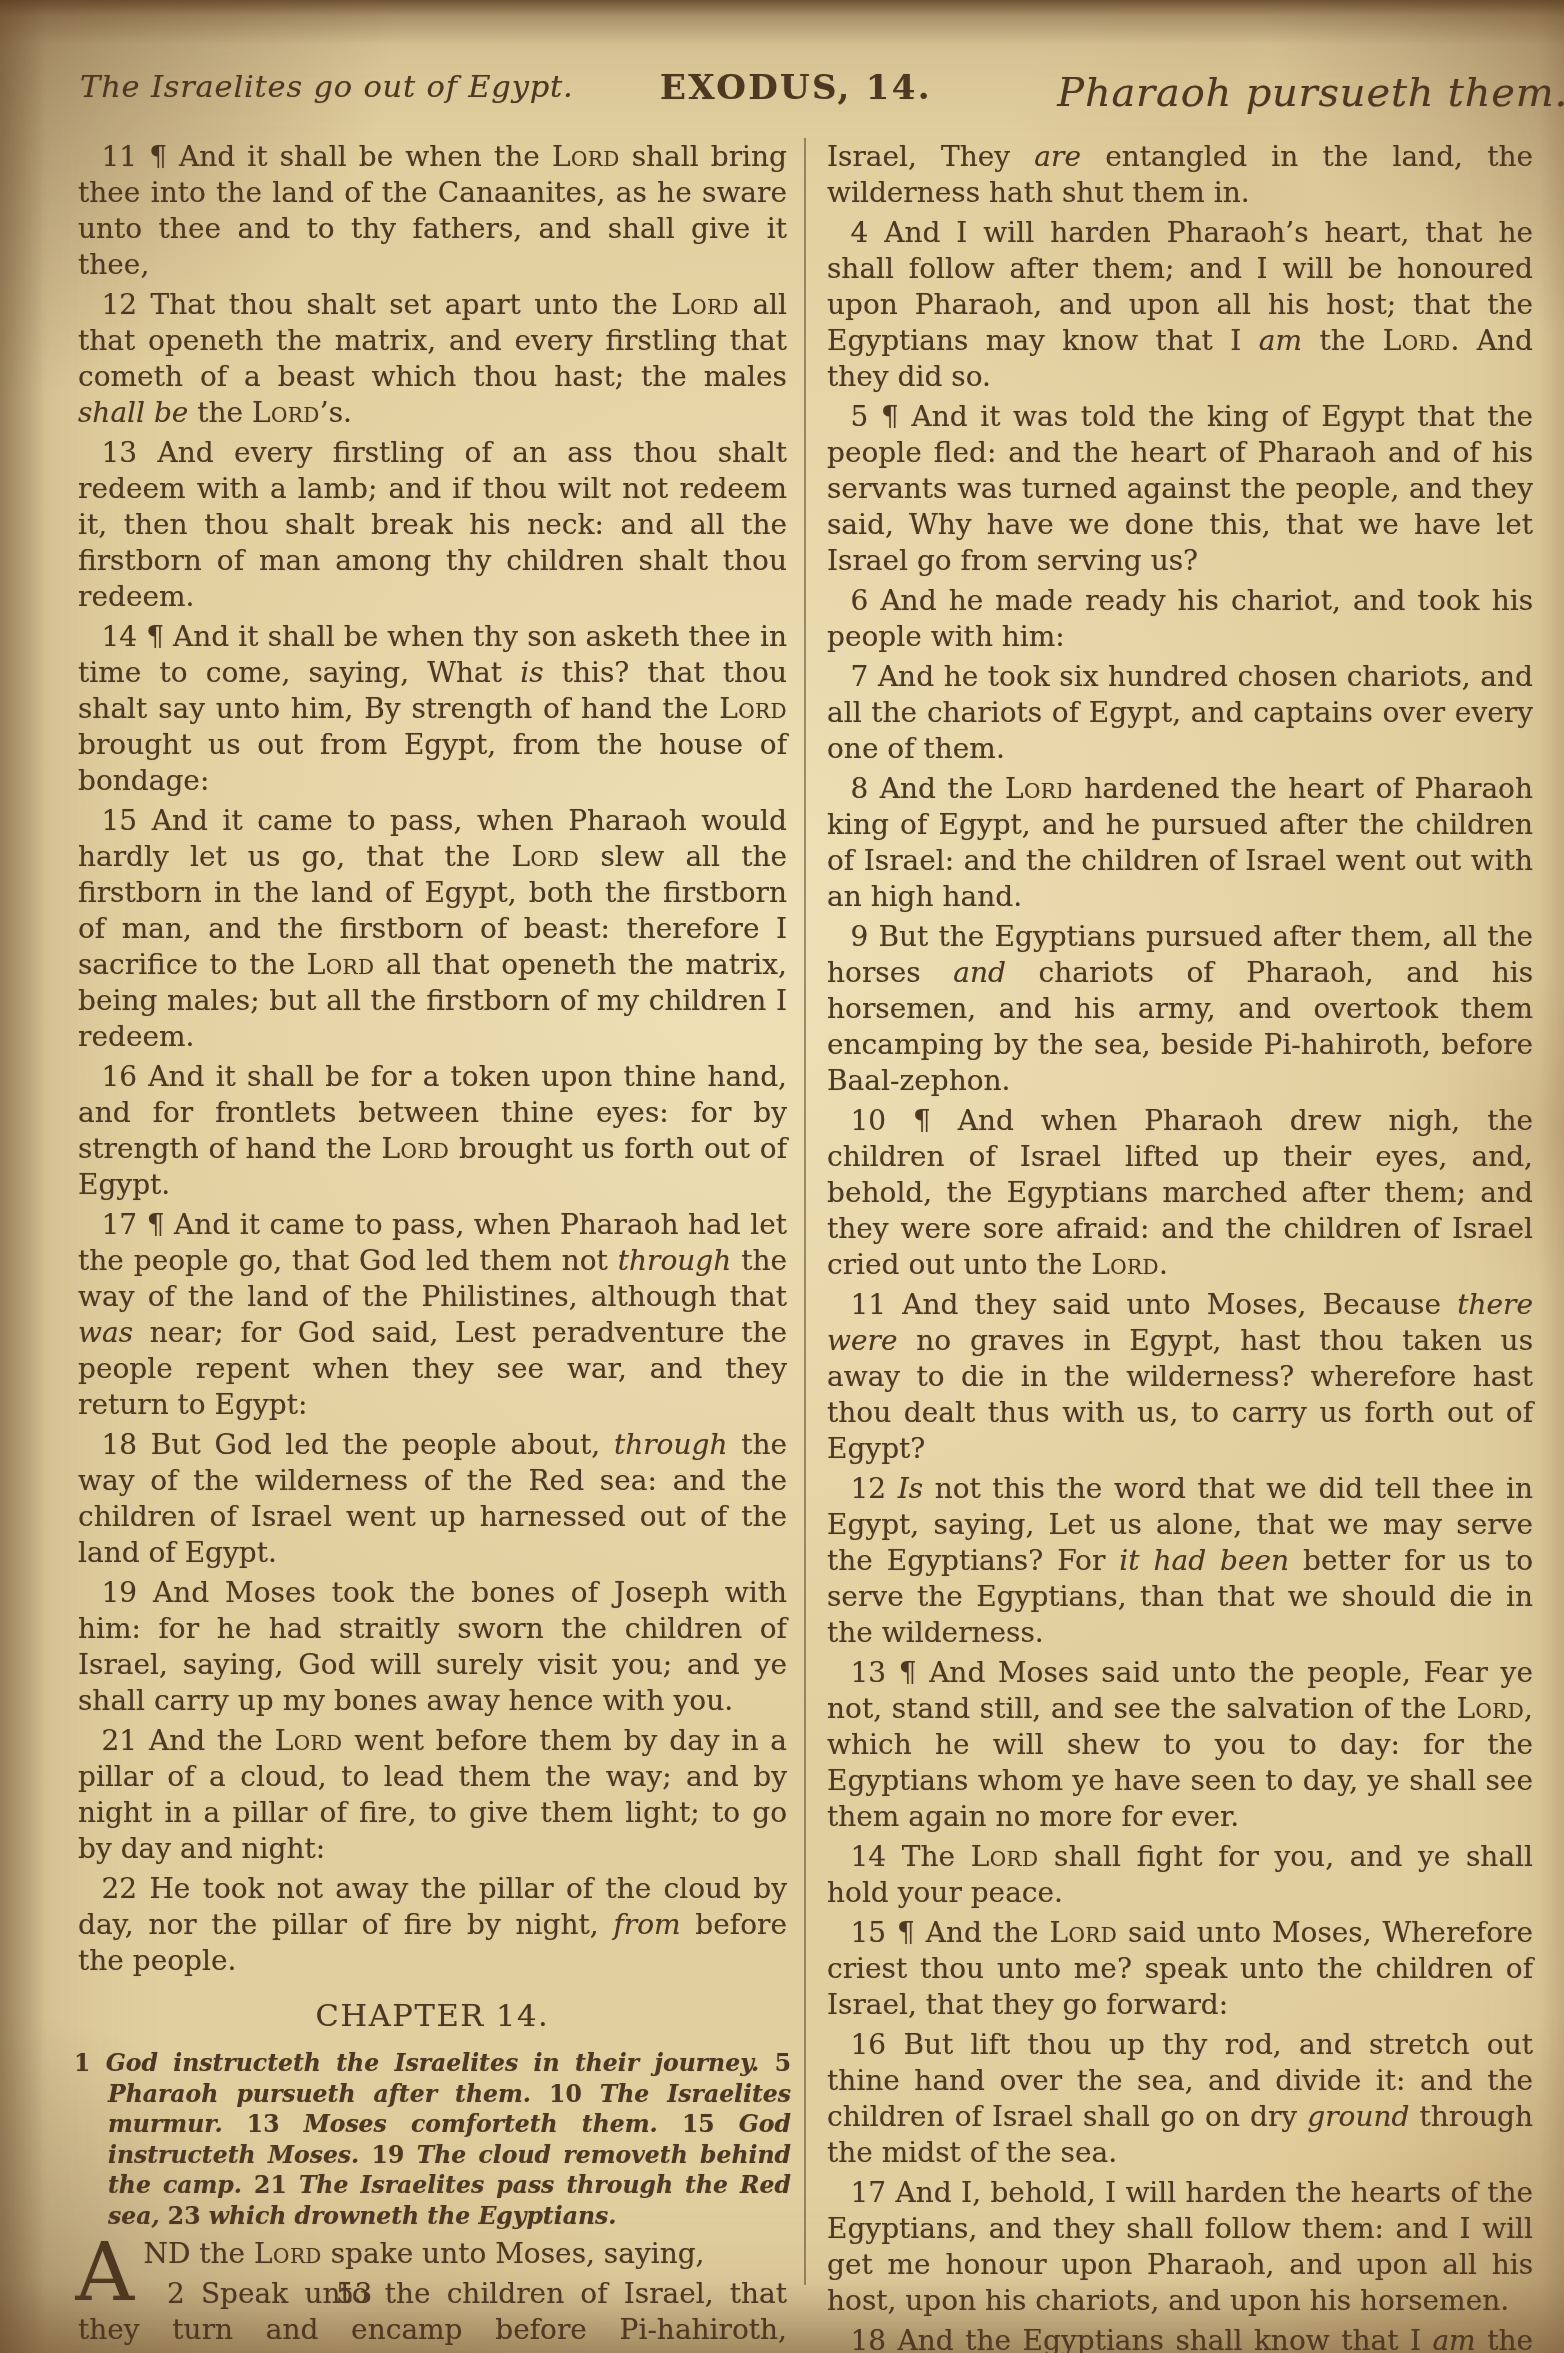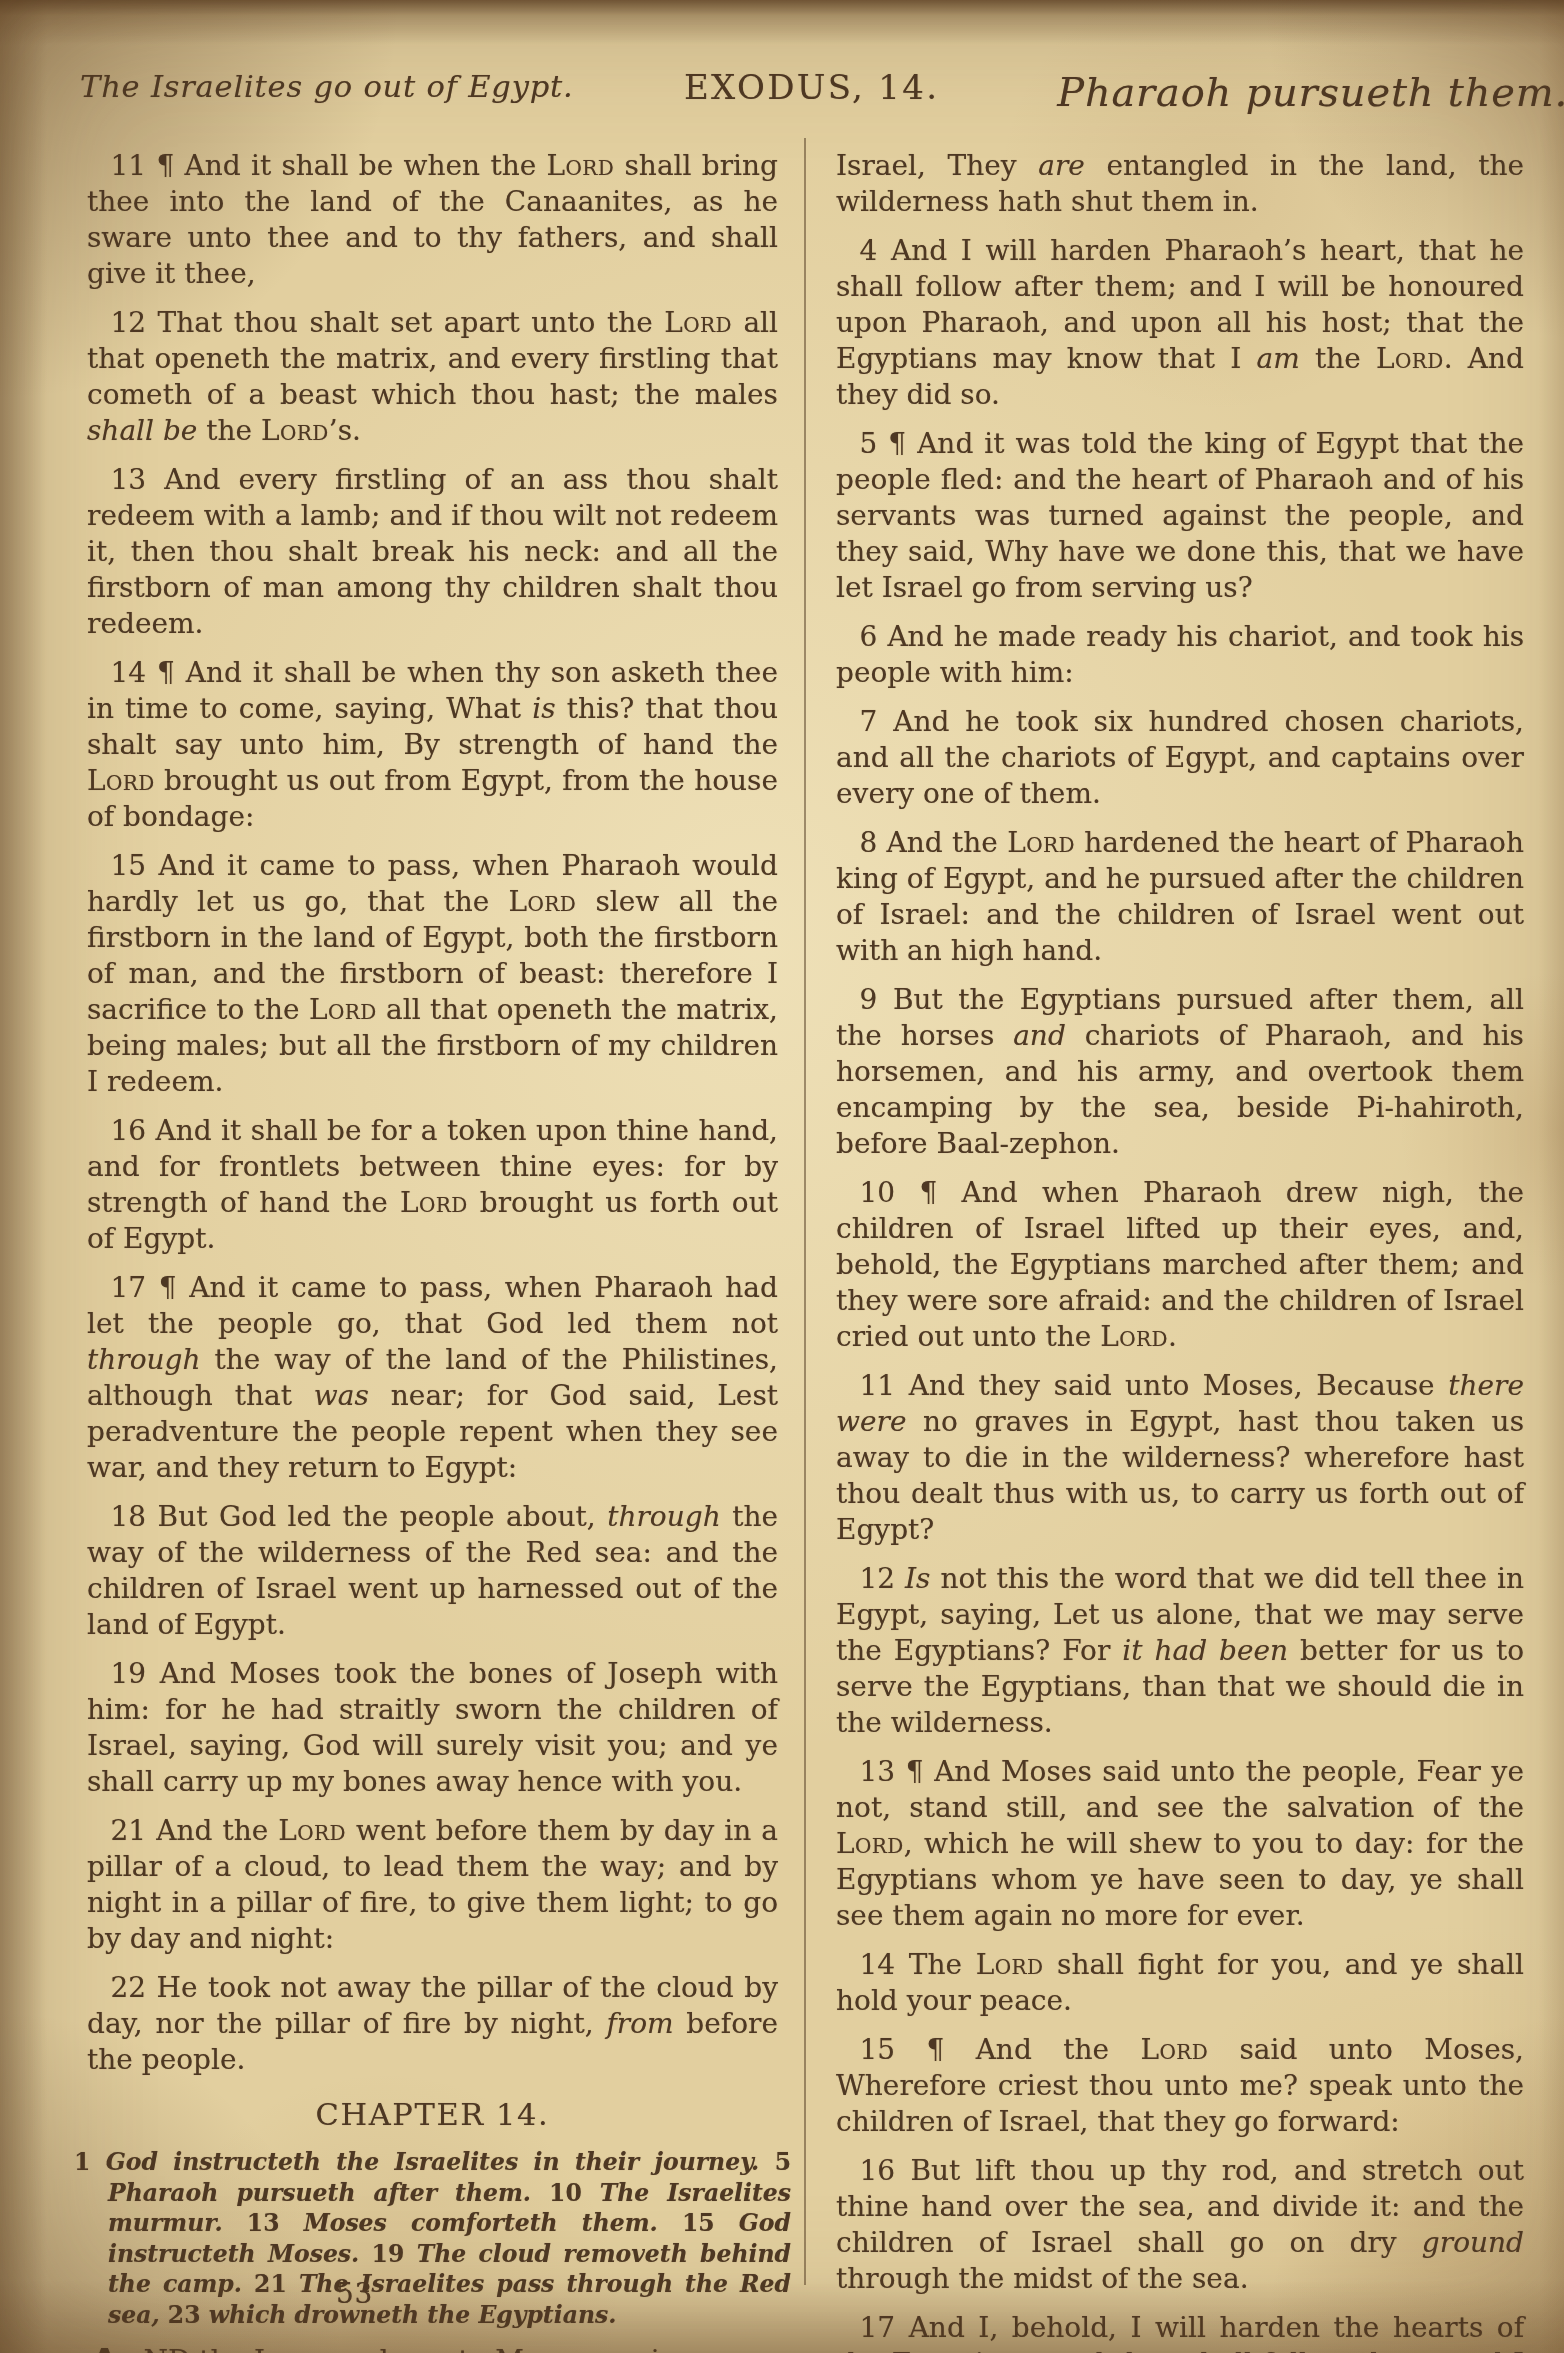--- a/index.html
+++ b/index.html
@@ -23,27 +23,27 @@
       radial-gradient(circle at 100% 0%, rgba(96,60,30,.40), rgba(96,60,30,0) 12%),
       radial-gradient(circle at 100% 100%, rgba(96,66,36,.35), rgba(96,66,36,0) 12%),
       radial-gradient(circle at 0% 100%, rgba(96,66,36,.38), rgba(96,66,36,0) 12%);
     color:#4e3823;
   }
   .vignette{position:absolute;left:0;top:0;right:0;bottom:0;pointer-events:none;
     box-shadow:inset 0 0 133px 19px rgba(97,67,36,.30), inset 0 0 39px 4.7px rgba(97,67,36,.16);}
   .ink{text-shadow:0 0 0.8px rgba(78,56,35,.45);}
   
   .head-left{position:absolute;left:80px;top:69px;font-style:italic;font-size:30.5px;letter-spacing:0.8px;white-space:nowrap;}
-  .head-center{position:absolute;left:660px;top:67px;font-size:34px;font-weight:normal;letter-spacing:2.3px;white-space:nowrap;margin-left:24px;}
+  .head-center{position:absolute;left:660px;top:67px;font-size:34px;font-weight:bold;letter-spacing:2.3px;white-space:nowrap;}
   .head-right{position:absolute;right:38px;top:69px;font-style:italic;font-size:40px;letter-spacing:0.8px;white-space:nowrap;}
   
   .col{position:absolute;top:135px;width:717px;text-align:justify;font-size:28px;line-height:36px;}
   .col-left{left:74px;}
   .col-right{left:823px;width:714px;}
-  .col p{margin:13px;}
+  .col p{margin:4px;}
   p.verse{text-indent:23.5px;}
   p.cont{text-indent:0;}
   .sc{font-variant:small-caps;letter-spacing:0.4px;}
   .chapter-heading{text-align:center;font-size:30.5px;letter-spacing:1.6px;margin:19px 0 14px 0;text-indent:0;}
   p.summary{font-size:23.5px;line-height:30.5px;padding-left:34px;text-indent:-34px;margin:0 0 4.7px 0;font-weight:bold;}
   .dropcap-block{overflow:visible;}
   .dropcap{float:left;font-size:81px;line-height:64px;padding:3.9px 9.4px 0 1.6px;}
   .divider{position:absolute;left:804px;top:138px;width:2.3px;height:2147px;background:rgba(84,61,36,.52);}
   .page-number{position:absolute;left:336px;top:2277px;font-size:28px;letter-spacing:0.8px;text-align:right;}
 </style>

